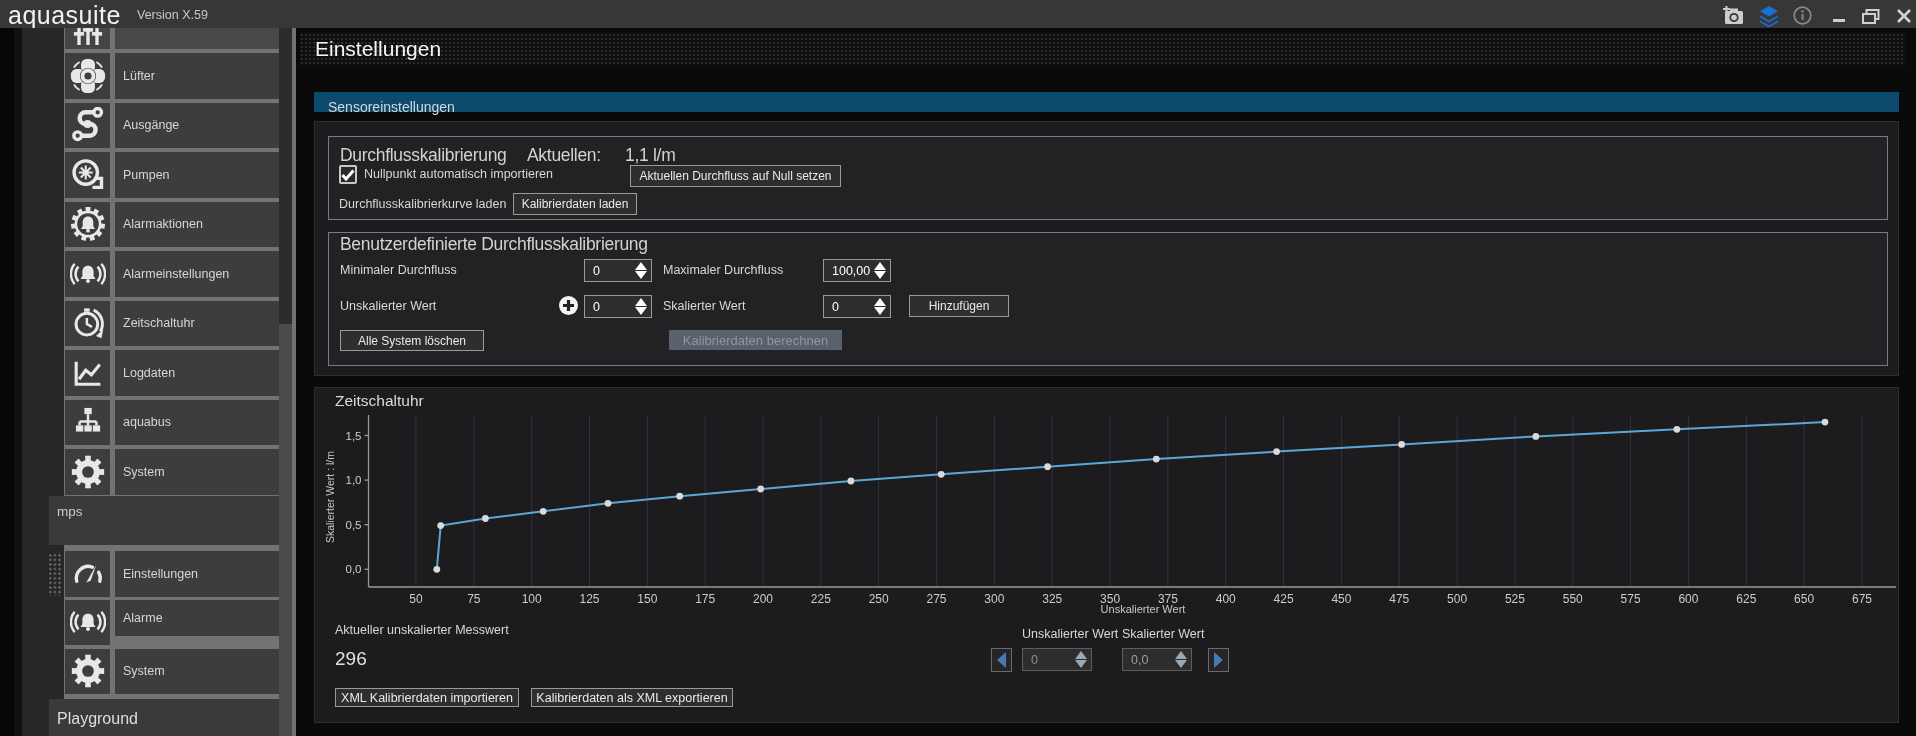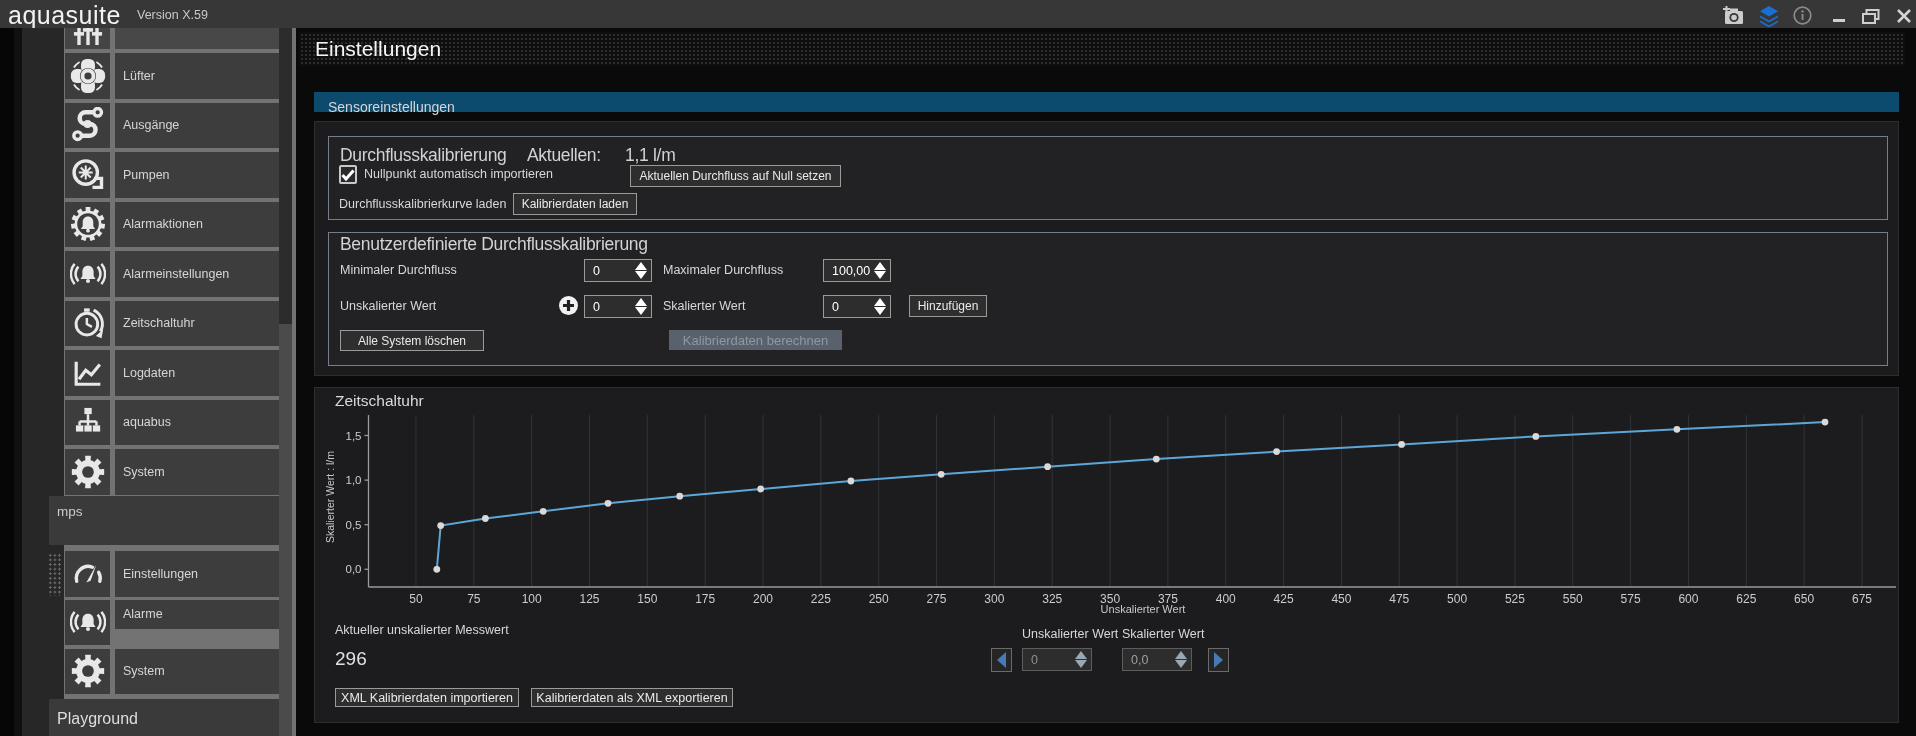--- a/index.html
+++ b/index.html
@@ -191,21 +191,21 @@
       <div class="cellI" style="top:599.5px; height:45.5px;">
         <svg width="36" height="36" viewBox="0 0 32 32" style="left:4.5px; top:4.75px;">
           <path d="M16 8.6 c-3.2 0-5 2.4-5 5.4 v3.8 l-1.7 2.6 h13.4 l-1.7-2.6 v-3.8 c0-3-1.8-5.4-5-5.4 Z" fill="#e8e8e8"></path>
           <circle cx="16" cy="22.3" r="1.8" fill="#e8e8e8"></circle>
           <path d="M7.5 9.5 a9.5 9.5 0 0 0 0 13" fill="none" stroke="#e8e8e8" stroke-width="2.2"></path>
           <path d="M4.1 7 a14 14 0 0 0 0 18" fill="none" stroke="#e8e8e8" stroke-width="2.2"></path>
           <path d="M24.5 9.5 a9.5 9.5 0 0 1 0 13" fill="none" stroke="#e8e8e8" stroke-width="2.2"></path>
           <path d="M27.9 7 a14 14 0 0 1 0 18" fill="none" stroke="#e8e8e8" stroke-width="2.2"></path>
         </svg>
       </div>
-      <div class="cellL" style="top:599.5px; height:29px;">Alarme</div>
+      <div class="cellL" style="top:599.5px; height:36px;">Alarme</div>
       <div class="cellI" style="top:648.5px; height:45.5px;">
         <svg width="36" height="36" viewBox="0 0 32 32" style="left:4.5px; top:4.75px;">
           <path d="M12.21 6.10 L 13.65 5.66 L 13.43 1.63 L 18.57 1.63 L 18.35 5.66 L 20.32 6.32 L 21.64 7.03 L 24.35 4.02 L 27.98 7.65 L 24.97 10.36 L 25.90 12.21 L 26.34 13.65 L 30.37 13.43 L 30.37 18.57 L 26.34 18.35 L 25.68 20.32 L 24.97 21.64 L 27.98 24.35 L 24.35 27.98 L 21.64 24.97 L 19.79 25.90 L 18.35 26.34 L 18.57 30.37 L 13.43 30.37 L 13.65 26.34 L 11.68 25.68 L 10.36 24.97 L 7.65 27.98 L 4.02 24.35 L 7.03 21.64 L 6.10 19.79 L 5.66 18.35 L 1.63 18.57 L 1.63 13.43 L 5.66 13.65 L 6.32 11.68 L 7.03 10.36 L 4.02 7.65 L 7.65 4.02 L 10.36 7.03 Z" fill="#e8e8e8"></path>
           <circle cx="16" cy="16" r="5.2" fill="#3d3d3d"></circle>
         </svg>
       </div>
       <div class="cellL" style="top:648.5px; height:45.5px;">System</div>
       <div class="hdrblk" style="top:699px; height:37px;">
         <div style="position:absolute; left:8px; top:11px; font-size:16px; color:#dedede;">Playground</div>
       </div>
@@ -263,21 +263,21 @@
     <span class="val">0</span>
     <span class="up"></span>
     <span class="dn"></span>
   </div>
 <div class="lbl" style="left:663px; top:299px;">Skalierter Wert</div>
 <div class="spin" style="left:823px; top:295px; width:68px; height:23px;">
     <span class="val">0</span>
     <span class="up"></span>
     <span class="dn"></span>
   </div>
-<div class="btn" style="left:909px; top:295px; width:78px; height:22px;">Hinzufügen</div>
+<div class="btn" style="left:909px; top:295px; width:100px; height:22px;">Hinzufügen</div>
 <div class="btn" style="left:340px; top:330px; width:144px; height:21px;">Alle System löschen</div>
 <div id="dis">Kalibrierdaten berechnen</div>
 
 <div class="group" style="left:314px; top:387px; width:1585px; height:336px;"></div>
 <div class="abs" style="left:335px; top:392px; font-size:15.5px; color:#dadada;">Zeitschaltuhr</div>
 <svg id="chart" class="abs" style="left:314px; top:387px;" width="1585" height="336" viewBox="0 0 1585 336">
     <line x1="101.98000000000002" y1="28" x2="101.98000000000002" y2="200" stroke="#32323a" stroke-width="1"></line>
     <line x1="159.82000000000005" y1="28" x2="159.82000000000005" y2="200" stroke="#32323a" stroke-width="1"></line>
     <line x1="217.66000000000008" y1="28" x2="217.66000000000008" y2="200" stroke="#32323a" stroke-width="1"></line>
     <line x1="275.5" y1="28" x2="275.5" y2="200" stroke="#32323a" stroke-width="1"></line>

